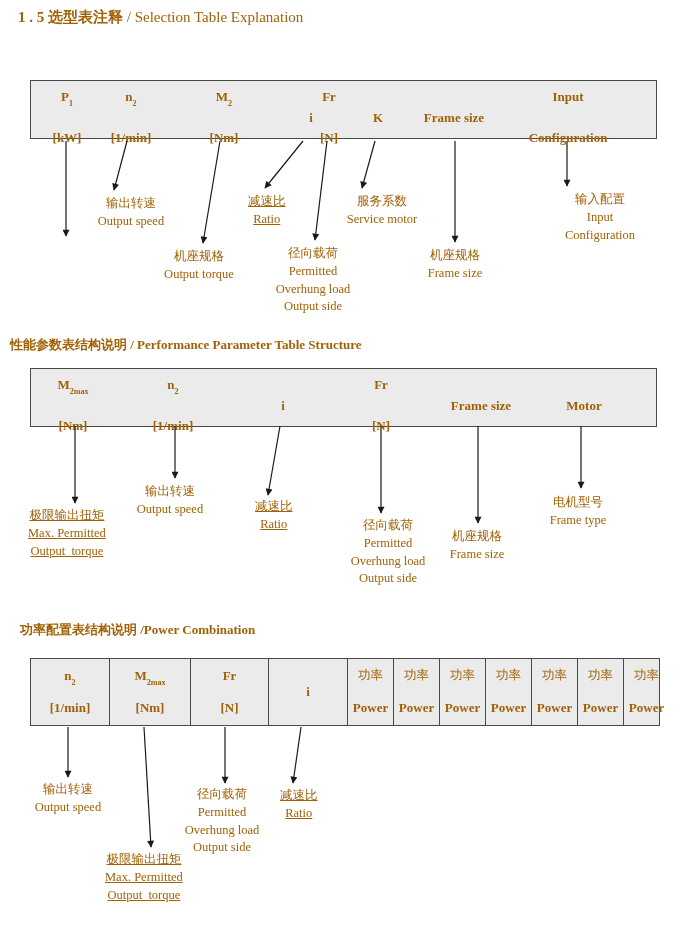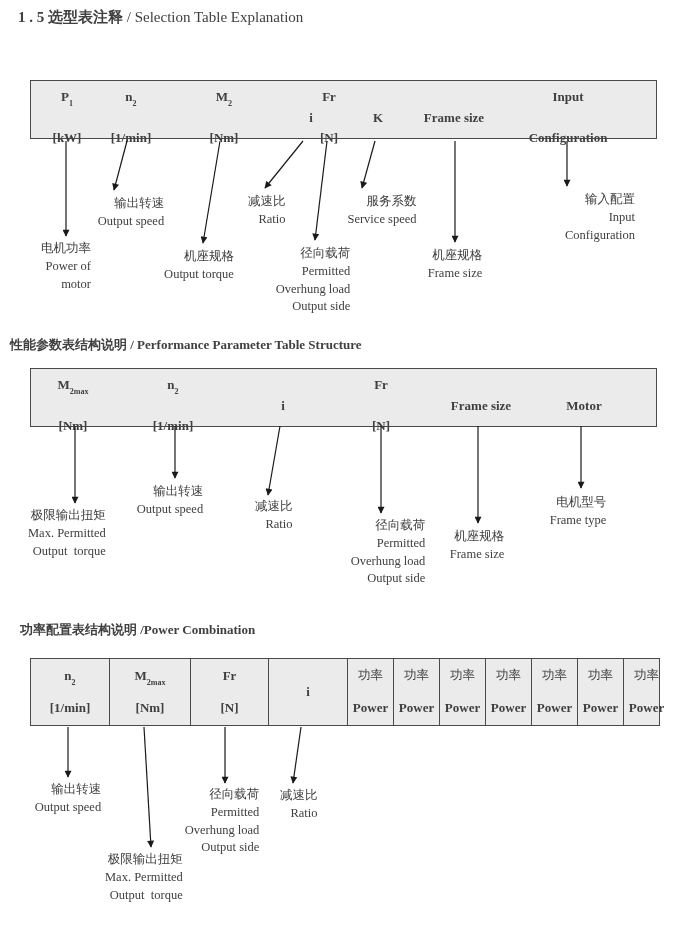--- a/index.html
+++ b/index.html
@@ -1,18 +1,18 @@
 <!DOCTYPE html>
 <html><head>
 <meta charset="utf-8">
 <style>
   html,body{margin:0;padding:0;background:#fff;}
   #page{
     position:relative;width:695px;height:931px;background:#ffffff;
-    font-family:"Liberation Serif","DejaVu Serif",serif;color:#404040;overflow:hidden;
+    font-family:"Liberation Serif","DejaVu Serif",serif;color:#a16207;overflow:hidden;
   }
   .abs{position:absolute;}
   #page-title{left:18px;top:8px;font-size:15px;}
   #page-title .zh{font-weight:bold;}
   .sec-heading{position:absolute;font-weight:bold;font-size:13px;}
   .tbl{position:absolute;background:#ebebeb;border:1px solid #4a4a4a;}
   .tcell{
     position:absolute;top:0;height:100%;transform:translateX(-50%);
     display:flex;flex-direction:column;align-items:center;justify-content:space-between;
     padding:8px 0;font-weight:bold;font-size:13px;line-height:1.2;white-space:nowrap;
@@ -22,23 +22,23 @@
   .tbl3{display:flex;align-items:stretch;}
   .t3cell{
     flex:0 0 auto;display:flex;flex-direction:column;align-items:center;justify-content:space-between;
     padding:9px 0;font-weight:bold;font-size:13px;line-height:1.2;white-space:nowrap;
   }
   .t3cell.one{justify-content:center;}
   .t3cell:not(:last-child){border-right:1px solid #4a4a4a;}
   .t3cell .zh{font-weight:normal;font-size:12.5px;}
   .lbl{
     position:absolute;white-space:pre-wrap;font-size:12.5px;line-height:1.42;
-    text-align:right;transform:translateX(-50%);
-  }
-  .lbl.left{text-align:right;transform:none;}
+    text-align:center;transform:translateX(-50%);
+  }
+  .lbl.left{text-align:center;transform:none;text-decoration:underline;}
   svg.arrows{position:absolute;left:0;top:0;pointer-events:none;}
 </style>
 </head>
 <body>
 
 <div id="page">
 
   <div class="abs" id="page-title">
     <span class="zh">1 . 5 选型表注释</span>
     <span class="en">/ Selection Table Explanation</span>
@@ -70,35 +70,32 @@
     </div>
     <div class="tcell one" style="left:423px">
       <div>Frame size</div>
     </div>
     <div class="tcell" style="left:537px">
       <div>Input</div>
       <div>Configuration</div>
     </div>
   </div>
 
-  <div class="lbl" style="left:66px;top:240px">电机功率
-Power of
-motor</div>
   <div class="lbl" style="left:131px;top:195px">输出转速
 Output speed</div>
   <div class="lbl" style="left:199px;top:248px">机座规格
 Output torque</div>
   <div class="lbl left" style="left:248px;top:193px">减速比
 Ratio</div>
   <div class="lbl" style="left:313px;top:245px">径向载荷
 Permitted
 Overhung load
 Output side</div>
   <div class="lbl" style="left:382px;top:193px">服务系数
-Service speed</div>
+Service motor</div>
   <div class="lbl" style="left:455px;top:247px">机座规格
 Frame size</div>
   <div class="lbl" style="left:600px;top:191px">输入配置
 Input
 Configuration</div>
 
   <div class="sec-heading" style="left:10px;top:336px">性能参数表结构说明 / Performance Parameter Table Structure</div>
 
   <div class="tbl" style="left:30px;top:368px;width:625px;height:57px">
     <div class="tcell" style="left:42px">

